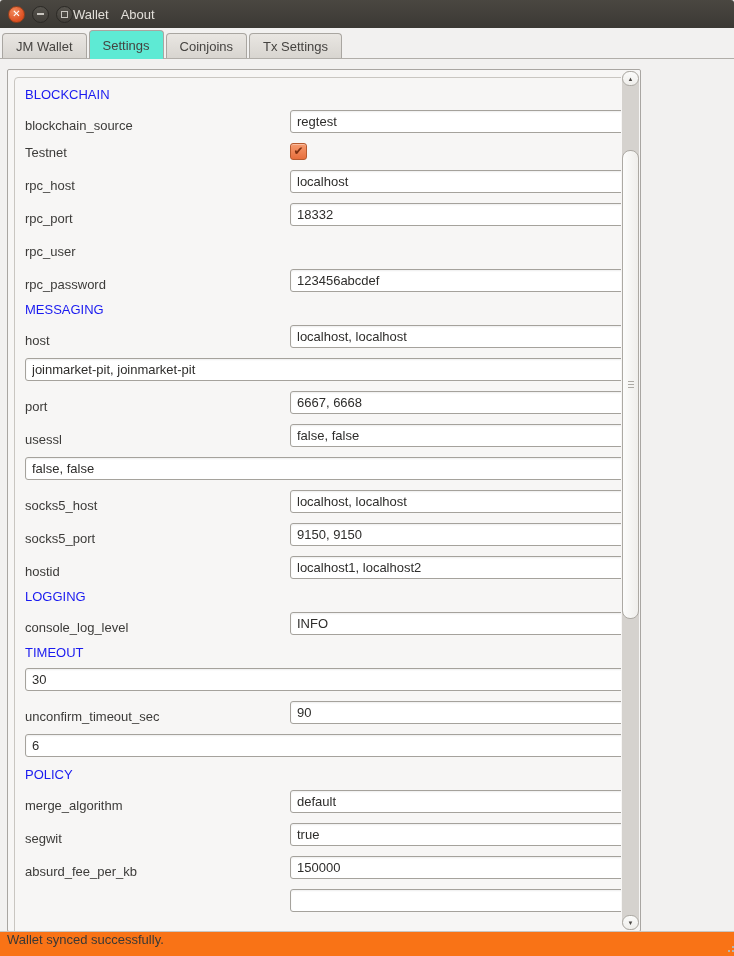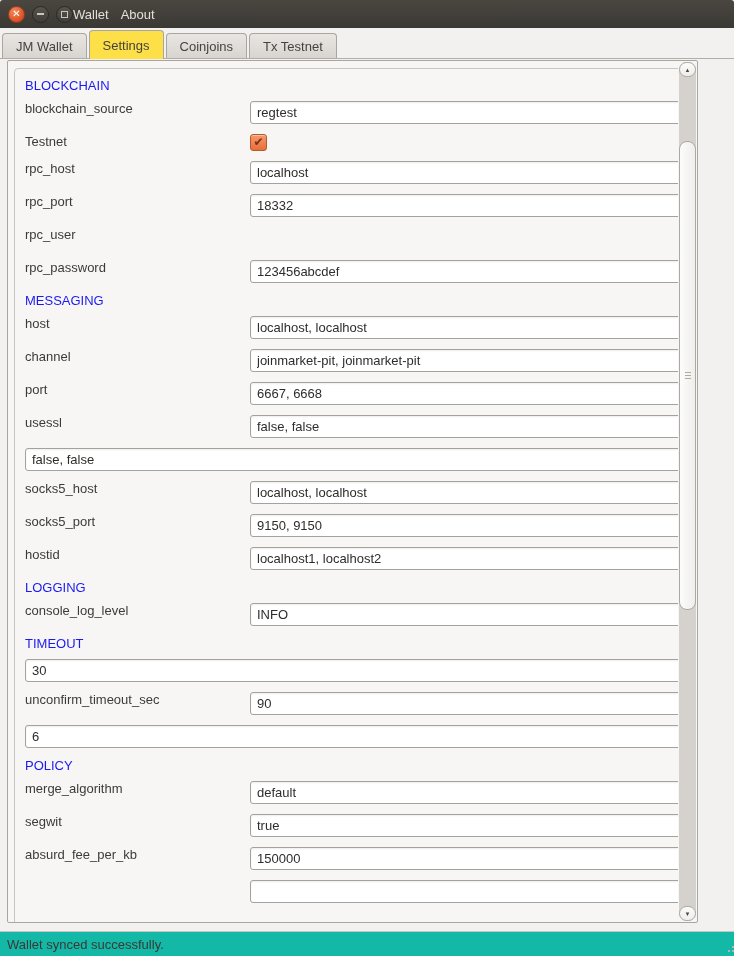--- a/index.html
+++ b/index.html
@@ -22,32 +22,32 @@
   .menubar{display:flex;gap:12px;}
   .menu-item{cursor:default;}
 
   
   .tabbar{position:absolute;top:28px;left:0;width:734px;height:30px;
           display:flex;align-items:flex-end;padding-left:2px;box-sizing:border-box;}
   .tab{position:relative;height:25px;box-sizing:border-box;display:flex;align-items:center;
        padding:0 13px;margin-right:2px;color:#454340;
        background:linear-gradient(#E9E6E2,#D8D5D0);
        border:1px solid #A9A6A1;border-bottom:none;border-radius:4px 4px 0 0;z-index:1;}
-  .tab.active{height:29px;background:#fde047;z-index:3;margin-bottom:-1px;}
+  .tab.active{height:29px;background:#5eead4;z-index:3;margin-bottom:-1px;}
 
   
   .pane{position:absolute;top:58px;left:0;width:734px;height:873px;
         border-top:1px solid #B1AEA9;background:#F2F1F0;box-sizing:content-box;}
-  .scrollframe{position:absolute;left:7px;top:1px;width:691px;height:863px;box-sizing:border-box;
+  .scrollframe{position:absolute;left:7px;top:10px;width:634px;height:863px;box-sizing:border-box;
                border:1px solid #A9A6A2;border-radius:2px;background:#F7F6F5;}
   .viewport{position:absolute;top:0;left:0;right:19px;bottom:0;overflow:hidden;}
   .groupbox{margin:7px 0 0 6px;width:688px;box-sizing:border-box;
             border:1px solid #C9C6C1;border-radius:4px;padding:9px 0 14px 0;}
   .heading{height:15px;line-height:15px;margin:0 0 8px 10px;color:#1A1AF0;}
-  .row{display:flex;align-items:flex-start;height:23px;margin:0 5px 10px 10px;}
+  .row{display:flex;align-items:flex-end;height:23px;margin:0 5px 10px 10px;gap:40px;}
   .row.cb{height:17px;}
   .flabel{width:225px;flex:none;color:#3C3B39;}
   .tinput{flex:1;height:23px;box-sizing:border-box;border:1px solid #A5A29C;border-radius:3px;
           background:#FFF;padding:0 6px;color:#2E2D2B;outline:none;
           font-family:"Liberation Sans","DejaVu Sans",sans-serif;font-size:13px;
           box-shadow:inset 0 1px 2px rgba(0,0,0,0.07);}
   .checkbox{width:17px;height:17px;box-sizing:border-box;border:1px solid #B5592E;border-radius:3px;
             background:linear-gradient(#F59A6E,#E76E3C);display:flex;align-items:center;
             justify-content:center;box-shadow:inset 0 1px 0 rgba(255,255,255,0.35);}
   .checkmark{color:#7C2F10;font-size:12px;line-height:1;transform:translateY(-1px);}
@@ -59,21 +59,21 @@
         background:linear-gradient(#FBFBFA,#EFEEEB);border:1px solid #ACA9A3;border-radius:8px;
         display:flex;align-items:center;justify-content:center;font-size:6px;color:#4A4744;line-height:1;}
   .sbtn.up{top:0;} .sbtn.down{bottom:0;}
   .sthumb{position:absolute;left:0;top:79px;width:17px;height:469px;box-sizing:border-box;
           background:linear-gradient(90deg,#FCFCFB,#EFEEEB);border:1px solid #ACA9A3;border-radius:8px;}
   .sthumb::after{content:"";position:absolute;left:5px;right:4px;top:50%;margin-top:-4px;height:8px;
           background:repeating-linear-gradient(180deg,#ADAAA4 0 1px,transparent 1px 3px);}
 
   
   .statusbar{position:absolute;left:0;bottom:0;width:734px;height:25px;box-sizing:border-box;
-             border-top:1px solid #C9C6C1;background:#14b8a6;display:flex;align-items:center;
+             border-top:1px solid #C9C6C1;background:#f97316;display:flex;
              padding-left:7px;color:#3A3936;}
   .grip{position:absolute;right:4px;bottom:4px;width:2px;height:2px;background:#B7B4AF;
         box-shadow:4px 0 #B7B4AF,8px 0 #B7B4AF,4px -4px #B7B4AF,8px -4px #B7B4AF,8px -8px #B7B4AF;}
 </style>
 </head>
 <body>
 
 <div class="window">
 
   <div class="titlebar">
@@ -91,21 +91,21 @@
     <div class="menubar">
         <div class="menu-item">Wallet</div>
         <div class="menu-item">About</div>
       </div>
   </div>
 
   <div class="tabbar">
       <div class="tab">JM Wallet</div>
       <div class="tab active">Settings</div>
       <div class="tab">Coinjoins</div>
-      <div class="tab">Tx Testnet</div>
+      <div class="tab">Tx Settings</div>
     </div>
 
   <div class="pane">
     <div class="scrollframe">
       <div class="viewport">
         <div class="groupbox">
             <div class="heading">BLOCKCHAIN</div>
             <div class="row">
               <span class="flabel">blockchain_source</span>
               <input class="tinput" type="text" value="regtest" style="">
@@ -130,21 +130,20 @@
             <div class="row">
               <span class="flabel">rpc_password</span>
               <input class="tinput" type="text" value="123456abcdef" style="">
             </div>
             <div class="heading">MESSAGING</div>
             <div class="row">
               <span class="flabel">host</span>
               <input class="tinput" type="text" value="localhost, localhost" style="">
             </div>
             <div class="row">
-              <span class="flabel">channel</span>
               <input class="tinput" type="text" value="joinmarket-pit, joinmarket-pit" style="">
             </div>
             <div class="row">
               <span class="flabel">port</span>
               <input class="tinput" type="text" value="6667, 6668" style="">
             </div>
             <div class="row">
               <span class="flabel">usessl</span>
               <input class="tinput" type="text" value="false, false" style="">
             </div>

